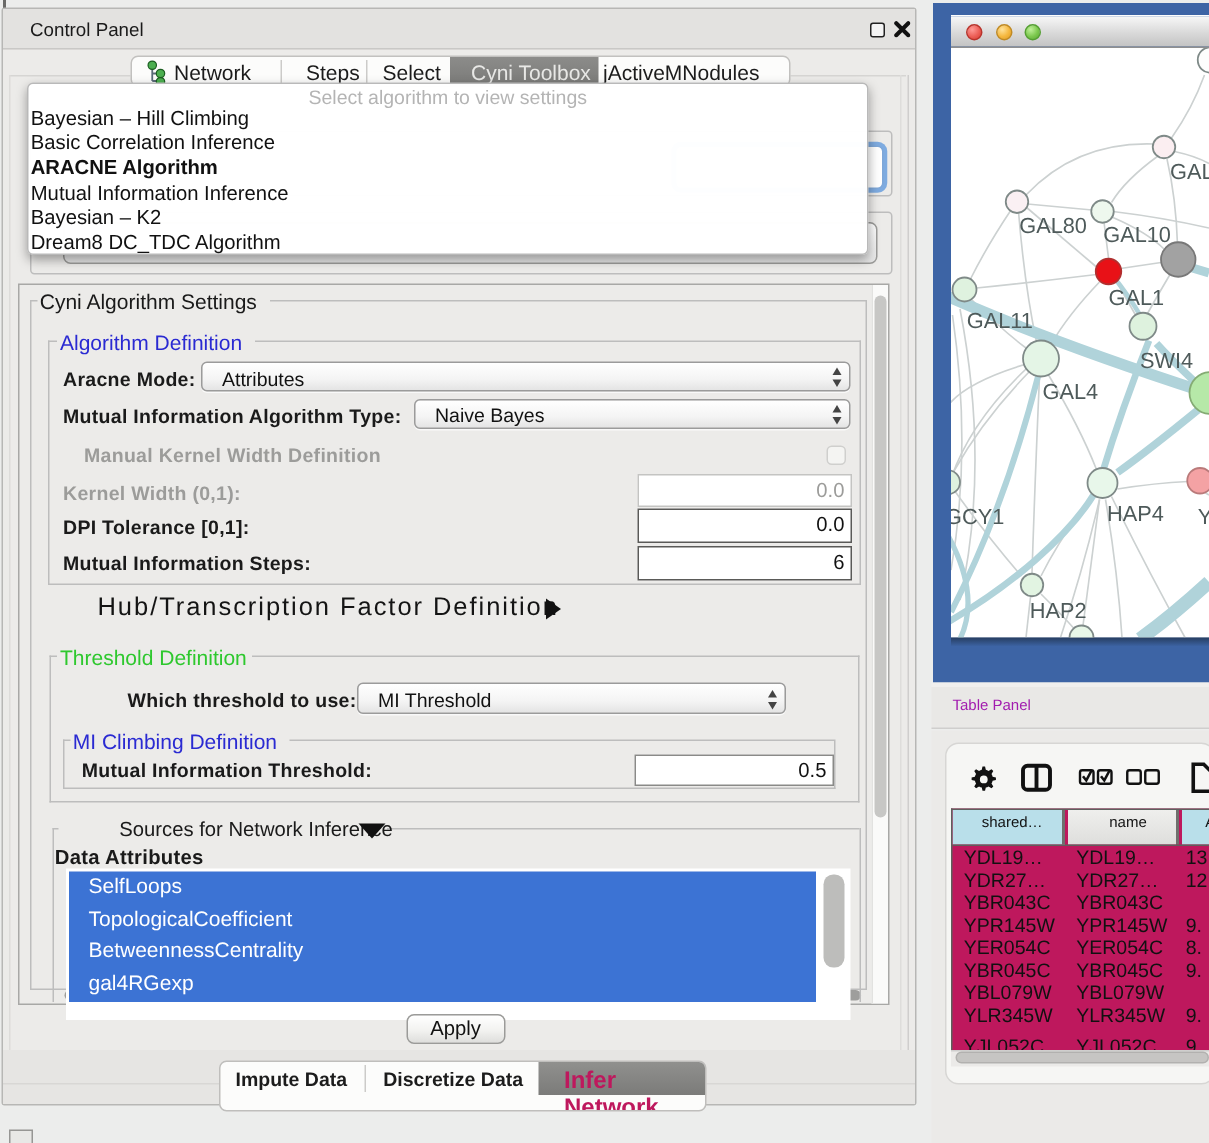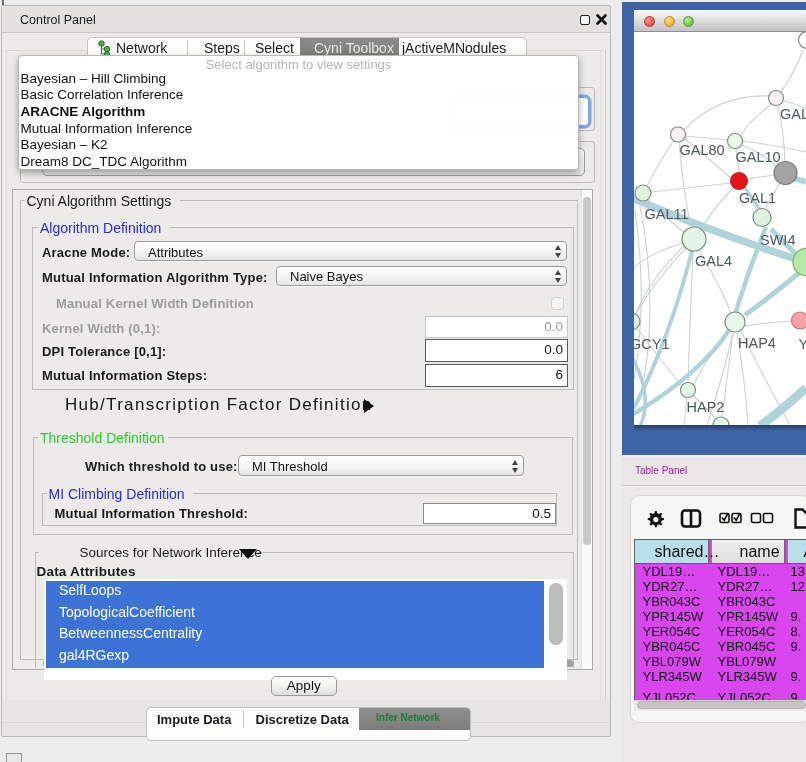--- a/index.html
+++ b/index.html
@@ -162,21 +162,21 @@
 
 <div class="b" style="left:2px;top:700px;width:608px;height:36px;background:#e6e5e3;"></div>
 
 <div class="b" style="left:2px;top:722px;width:144px;height:1px;background:#d8d7d5;"></div>
 <div class="b" style="left:471px;top:722px;width:139px;height:1px;background:#d8d7d5;"></div>
 <div class="b" style="left:146px;top:707px;width:325px;height:34px;background:#fcfcfb;border:1px solid #bfbebc;border-radius:5px;overflow:hidden;">
   <div class="b" style="left:212px;top:0;width:113px;height:22px;background:linear-gradient(#90908e,#7b7b79);"></div>
   <div class="b" style="left:96px;top:2px;width:1px;height:18px;background:#cccbc9;"></div>
   <div class="b" style="left:10px;top:3.5px;font-size:13px;font-weight:bold;color:#1c1c1c;">Impute Data</div>
   <div class="b" style="left:108.5px;top:3.5px;font-size:13px;font-weight:bold;color:#1c1c1c;">Discretize Data</div>
-  <div class="b" style="left:229px;top:3.5px;font-size:10px;font-weight:bold;color:#15803d;">Infer Network</div>
+  <div class="b" style="left:229px;top:3.5px;font-size:16px;font-weight:bold;color:#be185d;">Infer Network</div>
 </div>
 
 <div class="b" style="left:6px;top:753px;width:16px;height:12px;background:#e8e8e6;border:1.5px solid #969694;"></div>
 
 <div class="b" style="left:622px;top:2px;width:184px;height:453px;background:#3d64a5;"></div>
 
 <div class="b" style="left:634px;top:10px;width:172px;height:22px;background:linear-gradient(#f7f7f7,#d9d9d9 55%,#c3c3c3);border-top:1px solid #fdfdfd;border-bottom:1px solid #8f8f8f;"></div>
 <div class="b" style="left:644px;top:15.5px;width:11px;height:11px;border-radius:50%;background:radial-gradient(circle at 35% 30%,#ff9a96,#ec5f57 55%,#d63b31);border:0.5px solid #b8342c;"></div>
 <div class="b" style="left:663.5px;top:15.5px;width:11px;height:11px;border-radius:50%;background:radial-gradient(circle at 35% 30%,#ffe29a,#f5b73d 55%,#dd9b28);border:0.5px solid #c08a24;"></div>
 <div class="b" style="left:683px;top:15.5px;width:11px;height:11px;border-radius:50%;background:radial-gradient(circle at 35% 30%,#c0f09a,#7cc84e 55%,#5aa834);border:0.5px solid #559f33;"></div>
@@ -282,21 +282,21 @@
     <rect x="75" y="5.5" width="9" height="9" rx="1.5" stroke-width="1.6"></rect>
     <rect x="87" y="5.5" width="9" height="9" rx="1.5" stroke-width="1.6"></rect>
     <path d="M77 9.5 l2.2 2.8 3.6-6.8" stroke-width="1.7"></path>
     <path d="M89 9.5 l2.2 2.8 3.6-6.8" stroke-width="1.7"></path>
     <rect x="106.5" y="5.5" width="9" height="9" rx="1.5" stroke-width="1.6"></rect>
     <rect x="118.5" y="5.5" width="9" height="9" rx="1.5" stroke-width="1.6"></rect>
     <path d="M150.5 1.5 h7 l5 5 v13 h-12 z" stroke-width="2.4"></path>
   </g>
 </svg>
 
-<div class="b" style="left:633.5px;top:538.5px;width:172.5px;height:171.5px;background:#d946ef;border-left:1.5px solid #5f5f5d;border-top:1.5px solid #5f5f5d;overflow:hidden;font-size:16px;color:#111;">
+<div class="b" style="left:633.5px;top:538.5px;width:172.5px;height:171.5px;background:#be185d;border-left:1.5px solid #5f5f5d;border-top:1.5px solid #5f5f5d;overflow:hidden;font-size:10px;color:#111;">
   <div class="b" style="left:0;top:0;width:75px;height:23px;background:#b9dfea;border-right:2px solid #6f6f6d;"></div>
   <div class="b" style="left:77px;top:0;width:74px;height:23px;background:linear-gradient(#efefed,#dededc);border-right:2px solid #6f6f6d;"></div>
   <div class="b" style="left:153px;top:0;width:21px;height:23px;background:#b9dfea;"></div>
   <div class="b" style="left:0;top:23px;width:172.5px;height:1.5px;background:#5f5f5d;"></div>
   <div class="b" style="left:20px;top:3.5px;">shared…</div>
   <div class="b" style="left:105px;top:3.5px;">name</div>
   <div class="b" style="left:169px;top:3.5px;">A</div>
 </div>
 
 <div class="b" style="left:642.5px;top:564.0px;font-size:13px;color:#111;">YDL19…</div>

